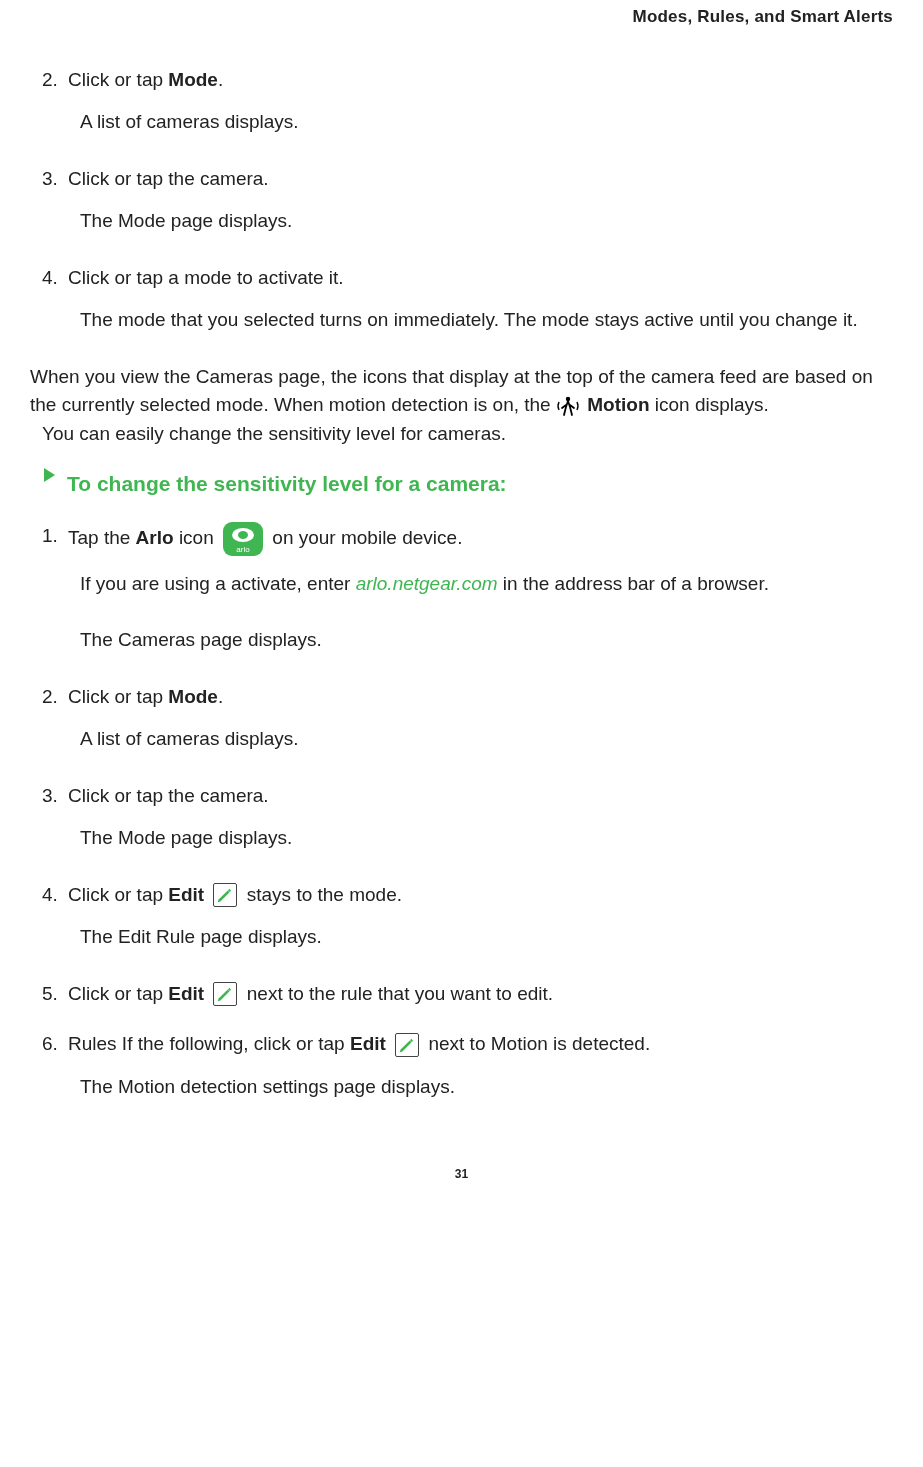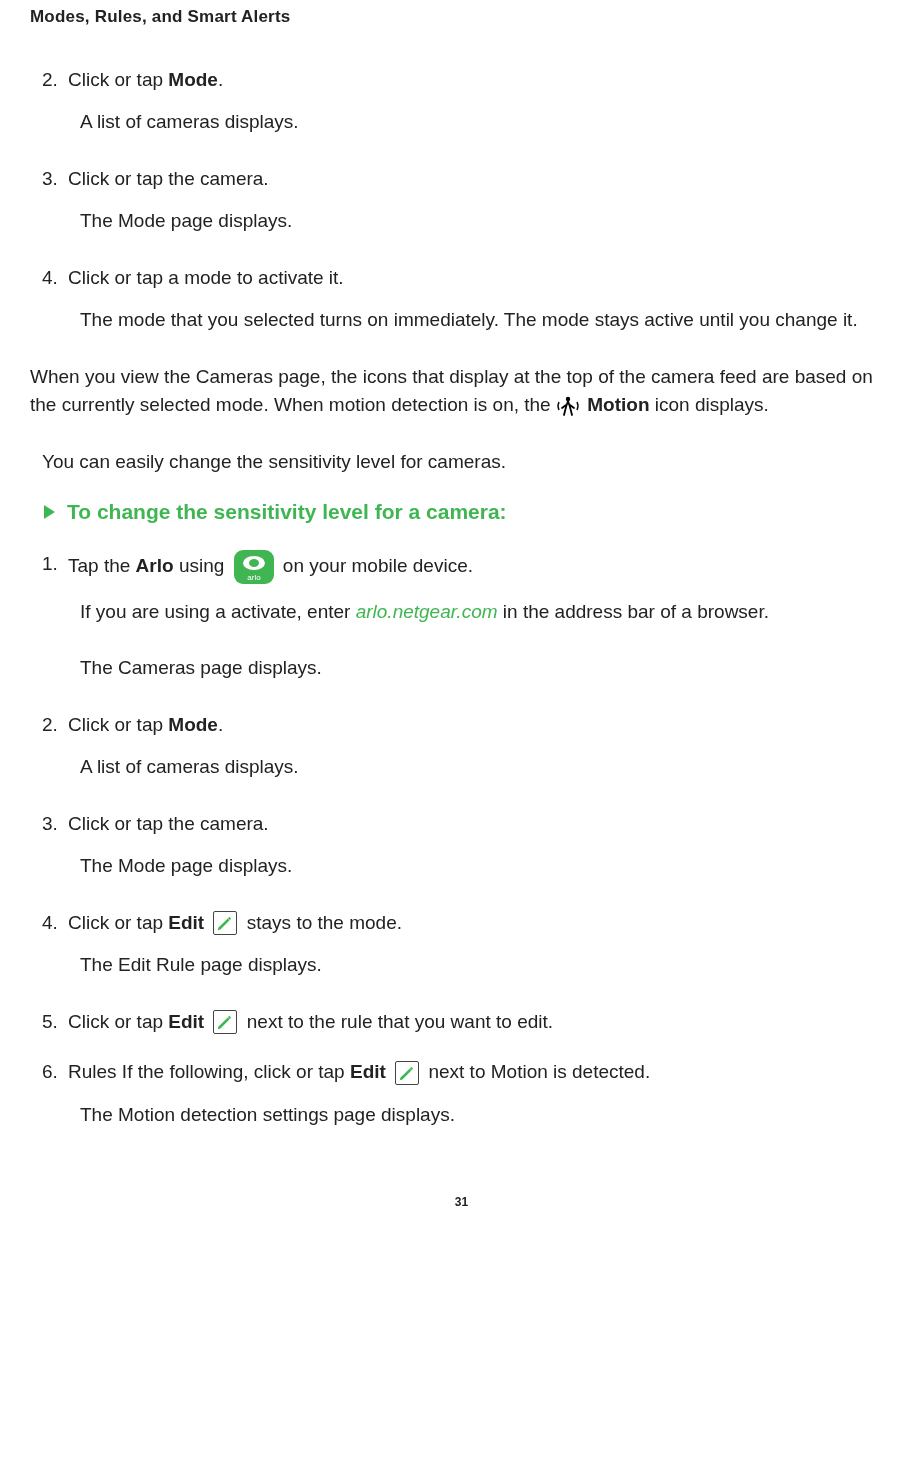--- a/index.html
+++ b/index.html
@@ -14,21 +14,21 @@
       width: 923px;
       margin: 0 auto;
       padding: 0;
       font-size: 19px;
       line-height: 1.5;
     }
     .page {
       padding: 0 30px 0 30px;
     }
     .header-title {
-      text-align: left;
+      text-align: right;
       font-weight: bold;
       font-size: 17px;
       color: #222;
       padding-top: 4px;
       padding-bottom: 36px;
       letter-spacing: 0.2px;
     }
     .step {
       margin-bottom: 28px;
     }
@@ -50,37 +50,36 @@
       margin-bottom: 28px;
     }
     .step-desc {
       padding-left: 50px;
       margin-bottom: 0;
     }
     .bold {
       font-weight: bold;
     }
     .flush-para {
-      margin-bottom: 28px;
+      margin-bottom: 0;
       padding-right: 6px;
     }
     .h2 {
       font-size: 32px;
       font-weight: bold;
       color: #3fb651;
       margin-top: 28px;
       margin-bottom: 20px;
     }
     .intro {
       padding-left: 12px;
       margin-bottom: 20px;
     }
     .subhead-row {
       display: flex;
-      align-items: center;
       padding-left: 14px;
       margin-bottom: 22px;
     }
     .triangle {
       width: 0;
       height: 0;
       border-top: 7px solid transparent;
       border-bottom: 7px solid transparent;
       border-left: 11px solid #3fb651;
       margin-right: 12px;
@@ -191,21 +190,21 @@
     <div class="triangle"></div>
     <div class="subhead">To change the sensitivity level for a camera:</div>
   </div>
 
   <div>
 
     <div class="step">
       <div class="step-row">
         <div class="step-num">1.</div>
         <div class="step-body">
-          <span>Tap the </span><span class="bold">Arlo</span><span> using </span><span class="arlo-icon">
+          <span>Tap the </span><span class="bold">Arlo</span><span> icon </span><span class="arlo-icon">
             <svg viewBox="0 0 40 34">
               <ellipse cx="20" cy="13" rx="11" ry="7" fill="#fff"></ellipse>
               <ellipse cx="20" cy="13" rx="5" ry="4" fill="#3fb651"></ellipse>
               <text x="20" y="30" font-size="8" text-anchor="middle" fill="#fff" font-family="sans-serif">arlo</text>
             </svg>
           </span><span> on your mobile device.</span>
         </div>
       </div>
       <div class="step-body-full">
         <span>If you are using a activate, enter </span><span class="italic-green">arlo.netgear.com</span><span> in the address bar of a browser.</span>

